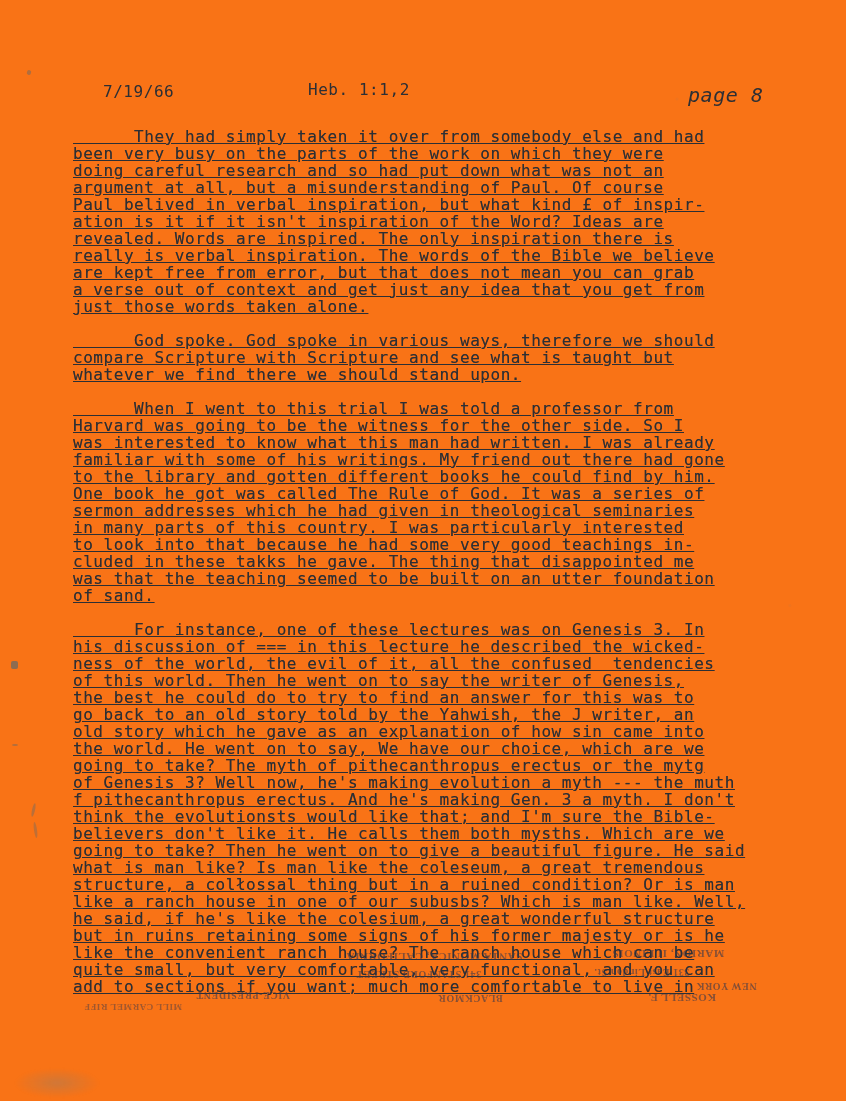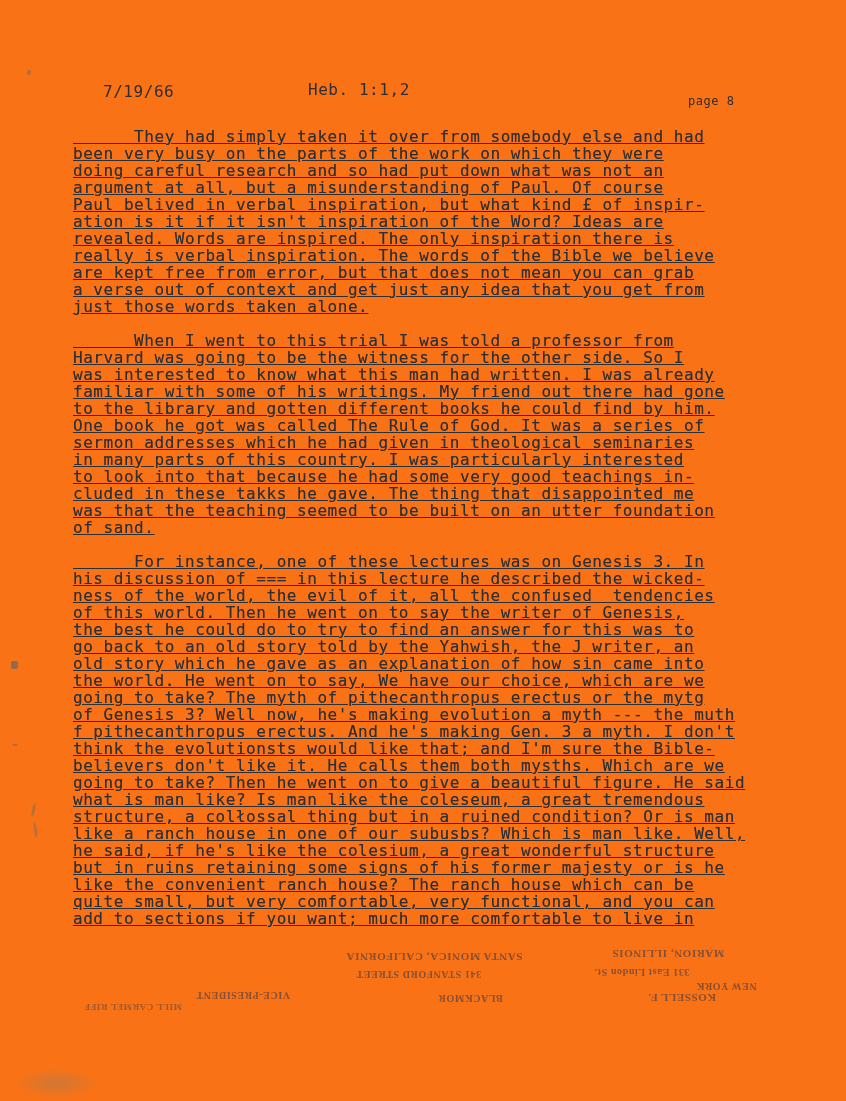--- a/index.html
+++ b/index.html
@@ -23,21 +23,21 @@
     background:
       radial-gradient(circle at 12% 22%, rgba(120,120,115,.08) 0 1px, transparent 2px),
       radial-gradient(circle at 78% 9%, rgba(120,120,115,.07) 0 1px, transparent 2px),
       radial-gradient(circle at 91% 55%, rgba(120,120,115,.07) 0 1px, transparent 2px),
       radial-gradient(circle at 33% 82%, rgba(120,120,115,.06) 0 1px, transparent 2px),
       radial-gradient(circle at 60% 38%, rgba(120,120,115,.05) 0 1px, transparent 2px);
     pointer-events:none;
   }
   .header-date{position:absolute;left:103px;top:82px;font-size:16px;letter-spacing:.55px;}
   .header-title{position:absolute;left:308px;top:80px;font-size:16px;letter-spacing:.55px;text-align:right;}
-  .header-page{position:absolute;left:688px;top:94px;font-size:12px;letter-spacing:.55px;}
+  .header-page{position:absolute;left:688px;top:83px;font-size:20px;letter-spacing:.55px;font-style:italic;}
   .body-text{
     position:absolute;left:73px;top:128px;width:740px;text-decoration:underline;
   }
   pre.para{
     margin:0 0 17px 0;
     font-family:"DejaVu Sans Mono", monospace;
     font-size:16px;
     line-height:17px;
     letter-spacing:.55px;
     white-space:pre;
@@ -95,20 +95,23 @@
 been very busy on the parts of the work on which they were
 doing careful research and so had put down what was not an
 argument at all, but a misunderstanding of Paul. Of course
 Paul belived in verbal inspiration, but what kind £ of inspir-
 ation is it if it isn't inspiration of the Word? Ideas are
 revealed. Words are inspired. The only inspiration there is
 really is verbal inspiration. The words of the Bible we believe
 are kept free from error, but that does not mean you can grab
 a verse out of context and get just any idea that you get from
 just those words taken alone.</pre>
+    <pre class="para">      God spoke. God spoke in various ways, therefore we should
+compare Scripture with Scripture and see what is taught but
+whatever we find there we should stand upon.</pre>
     <pre class="para">      When I went to this trial I was told a professor from
 Harvard was going to be the witness for the other side. So I
 was interested to know what this man had written. I was already
 familiar with some of his writings. My friend out there had gone
 to the library and gotten different books he could find by him.
 One book he got was called The Rule of God. It was a series of
 sermon addresses which he had given in theological seminaries
 in many parts of this country. I was particularly interested
 to look into that because he had some very good teachings in-
 cluded in these takks he gave. The thing that disappointed me

